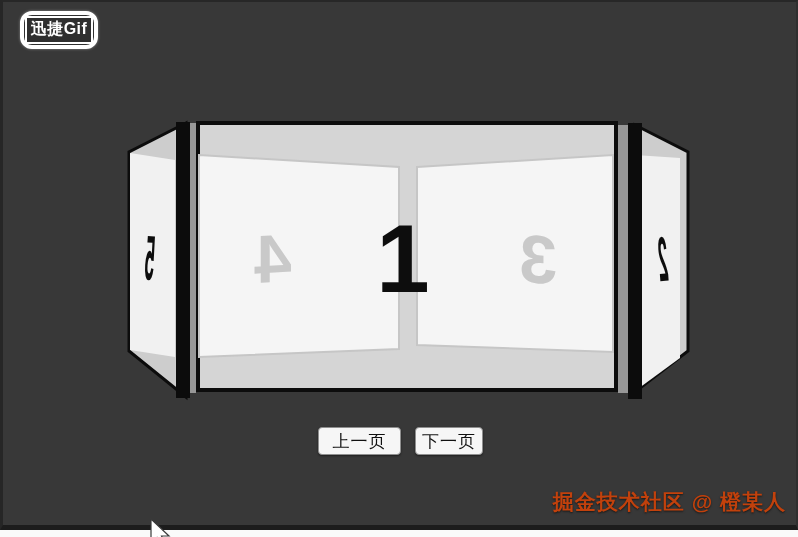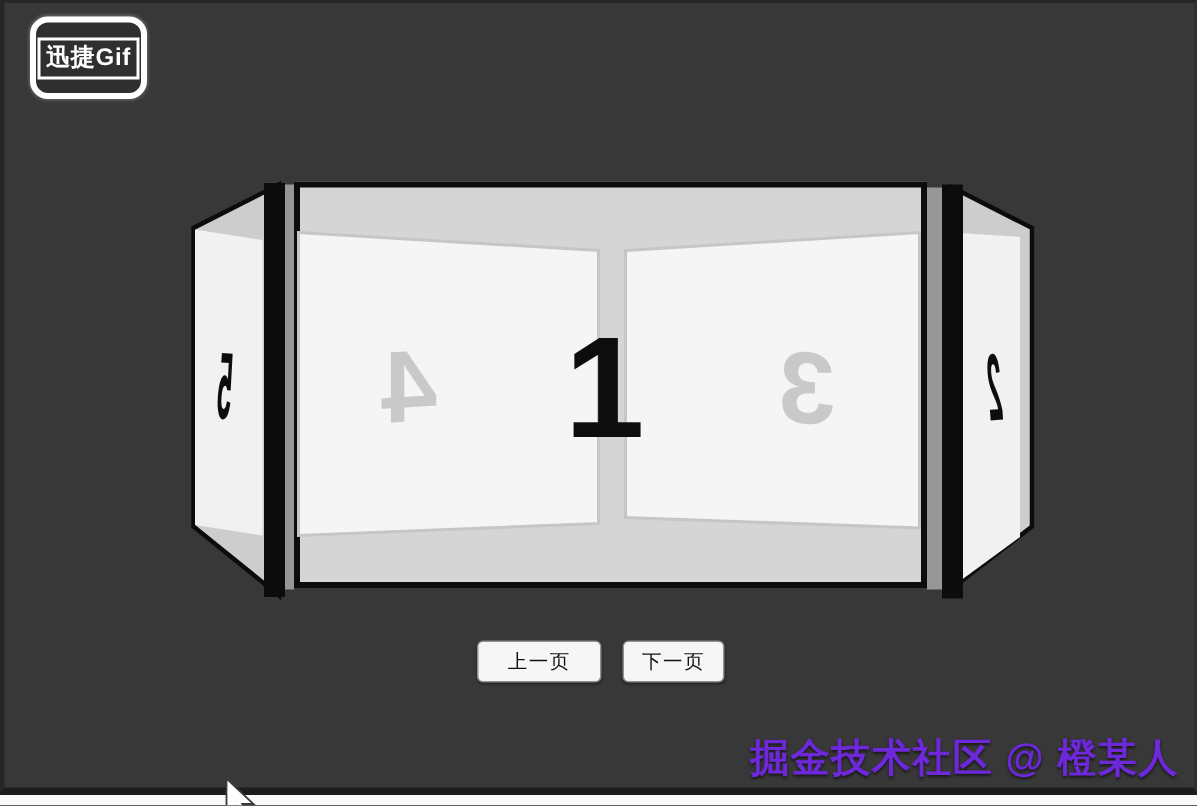--- a/index.html
+++ b/index.html
@@ -10,21 +10,21 @@
     font-family:"Liberation Sans","DejaVu Sans",sans-serif;
   }
   .canvas{
     position:absolute;left:0;top:0;width:798px;height:530px;
     background:#383838;
     border-top:2px solid #272727;border-left:3px solid #262626;border-right:2px solid #2f2f2f;
     border-bottom:5px solid #1c1c1c;
   }
   
   .logo{
-    position:absolute;left:20px;top:11px;width:78px;height:55px;
+    position:absolute;left:20px;top:11px;width:78px;height:38px;
     border:4px solid #ffffff;border-radius:12px;background:#2f2f2f;
     display:flex;align-items:center;justify-content:center;
     box-shadow:0 0 3px rgba(255,255,255,.4);
   }
   .logo-inner{
     border:2px solid #ffffff;padding:1px 4px 2px 4px;
     color:#ffffff;font-size:16px;font-weight:bold;letter-spacing:0.5px;white-space:nowrap;
   }
   
   .box{
@@ -35,31 +35,31 @@
   
   .num{position:absolute;font-weight:bold;line-height:1;transform-origin:center center;}
   .num-front{font-size:96px;color:#0d0d0d;}
   .num-back{font-size:68px;color:#c9c9c9;}
   .num-side{font-size:96px;color:#0d0d0d;}
   
   .btn{
     position:absolute;top:427px;height:28px;
     display:flex;align-items:center;justify-content:center;
     background:#f6f6f6;border:1.5px solid #8f8f8f;border-radius:4px;
-    font-size:13px;color:#101010;letter-spacing:1px;
+    font-size:17px;color:#101010;letter-spacing:1px;
     box-shadow:0 1px 2px rgba(0,0,0,.45);
     cursor:pointer;padding:0;
     font-family:"Liberation Sans","DejaVu Sans",sans-serif;
   }
   .btn-prev{left:318px;width:83px;}
   .btn-next{left:415px;width:68px;}
   
   .watermark{
     position:absolute;right:12px;top:488px;
-    color:#6d28d9;font-size:26px;font-weight:600;letter-spacing:1px;
+    color:#c2410c;font-size:21px;font-weight:600;letter-spacing:1px;
     text-shadow:0 1px 2px rgba(0,0,0,.6);white-space:nowrap;
   }
   .cursor{position:absolute;left:147px;top:518px;}
 </style>
 </head>
 <body>
 
 <div class="stage">
   <div class="canvas"></div>
 

